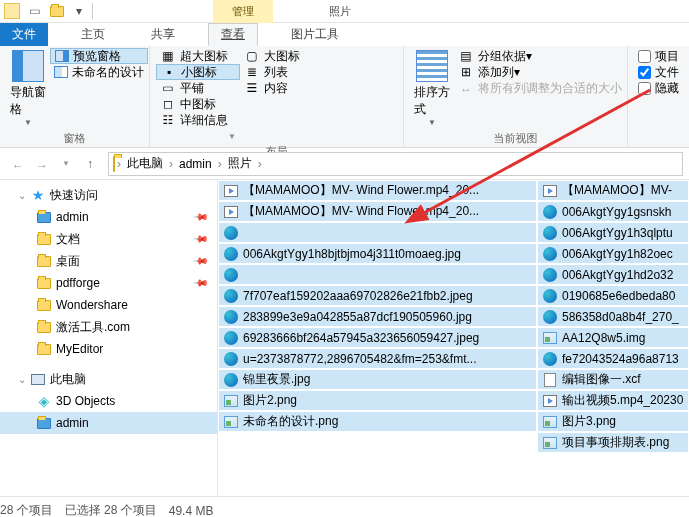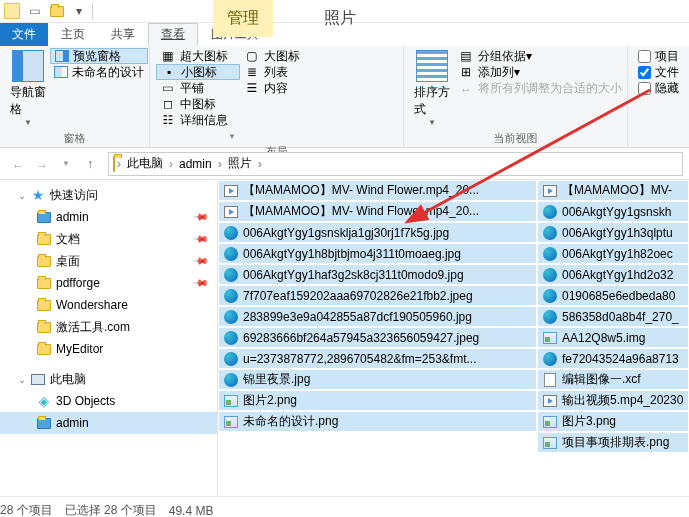--- a/index.html
+++ b/index.html
@@ -7,23 +7,23 @@
 
 
 .titlebar { height: 23px; background: #fff; display: flex; align-items: center; border-bottom: 1px solid #e5e5e5; }
 .titlebar .sys-icon { width: 16px; height: 16px; margin: 0 4px; background: #ffe9a6; border: 1px solid #e0c255; }
 .titlebar .qat-btn { width: 22px; height: 20px; display: flex; align-items: center; justify-content: center; color: #555; }
 .titlebar .divider { width: 1px; height: 16px; background: #ccc; margin: 0 2px; }
 
 
 .ribbon-tabs { height: 23px; display: flex; align-items: stretch; background: #fff; }
 .ribbon-tabs .file-tab { background: #1979ca; color: #fff; padding: 0 12px; display: flex; align-items: center; }
-.ribbon-tabs .tab { padding: 0 12px; display: flex; align-items: center; color: #444; border: 1px solid transparent; }
+.ribbon-tabs .tab { padding: 0 12px; display: flex; align-items: center; color: #444; border: 1px solid transparent; margin-left: 20px; }
 .ribbon-tabs .tab.active { border: 1px solid #ccc; border-bottom: 1px solid #f5f6f7; background: #f5f6f7; text-decoration: underline; }
-.context-header { position: absolute; top: 0; height: 37px; display: flex; align-items: center; justify-content: center; font-size: 16px; }
+.context-header { position: absolute; top: 0; height: 23px; display: flex; align-items: center; justify-content: center; font-size: 11px; }
 .context-header.yellow { left: 213px; width: 60px; background: #fff1b8; color: #6b5500; }
 .context-header.photo { left: 320px; width: 40px; color: #444; }
 
 
 .ribbon { height: 102px; background: #f5f6f7; border-bottom: 1px solid #ddd; display: flex; }
 .ribbon-group { border-right: 1px solid #e1e1e1; padding: 2px 6px 0 6px; display: flex; flex-direction: column; }
 .ribbon-group .body { flex: 1; display: flex; }
 .ribbon-group .label { text-align: center; color: #666; font-size: 11px; height: 16px; }
 .big-btn { display: flex; flex-direction: column; align-items: center; justify-content: flex-start; padding: 2px 4px; min-width: 44px; }
 .big-btn .ic { width: 32px; height: 32px; margin-bottom: 2px; }
@@ -312,33 +312,31 @@
         <div class="file-item">
           <span class="ic">
             <span class="vid-ic"></span>
           </span>
           <span class="name">【MAMAMOO】MV- Wind Flower.mp4_20...</span>
         </div>
         <div class="file-item">
           <span class="ic">
             <span class="edge-ic"></span>
           </span>
-          <span class="name">006AkgtYgy1gsnsklja1gj30rj1f7k5g.jpg</span>
         </div>
         <div class="file-item">
           <span class="ic">
             <span class="edge-ic"></span>
           </span>
           <span class="name">006AkgtYgy1h8bjtbjmo4j311t0moaeg.jpg</span>
         </div>
         <div class="file-item">
           <span class="ic">
             <span class="edge-ic"></span>
           </span>
-          <span class="name">006AkgtYgy1haf3g2sk8cj311t0modo9.jpg</span>
         </div>
         <div class="file-item">
           <span class="ic">
             <span class="edge-ic"></span>
           </span>
           <span class="name">7f707eaf159202aaa69702826e21fbb2.jpeg</span>
         </div>
         <div class="file-item">
           <span class="ic">
             <span class="edge-ic"></span>

